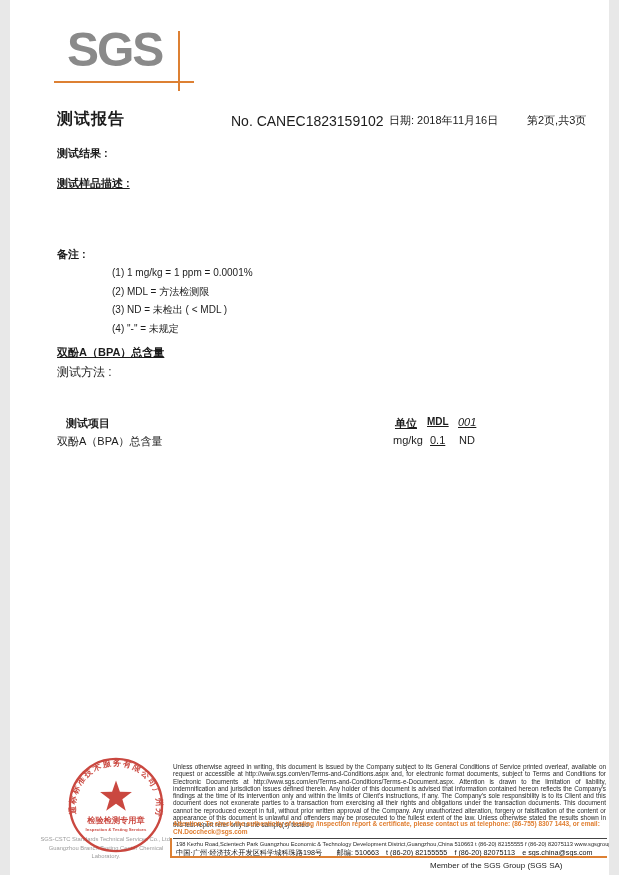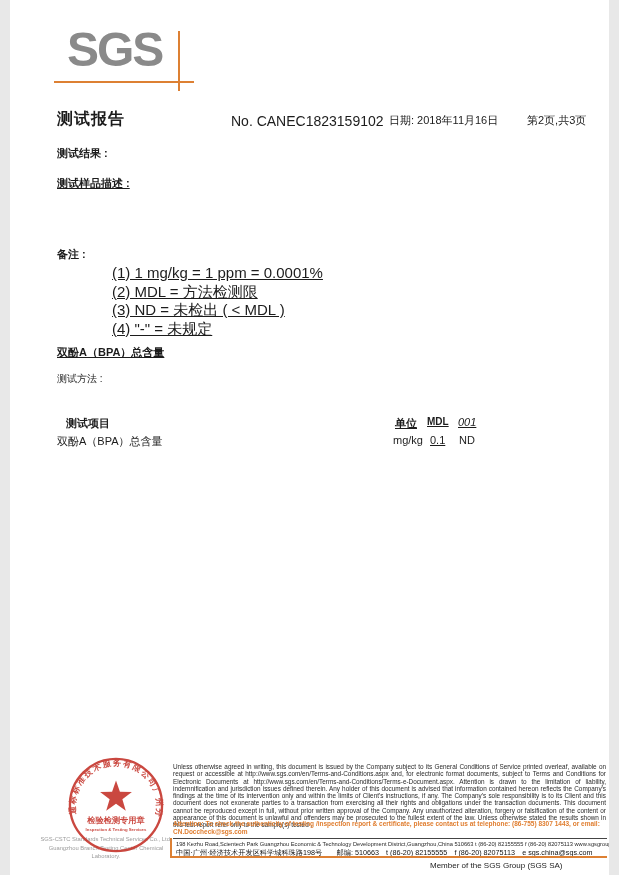--- a/index.html
+++ b/index.html
@@ -21,24 +21,24 @@
   .results-label { position:absolute; left:47px; top:146px; font-size:11px; font-weight:bold; }
   .sample-desc-label { position:absolute; left:47px; top:176px; font-size:11px; font-weight:bold; text-decoration:underline; }
   
   .sample-table { position:absolute; left:56px; top:199px; font-size:11px;
     display:grid; grid-template-columns:64px 112px auto; column-gap:8px; row-gap:5px; }
   .sample-table .hd { font-weight:bold; }
   .st-c { text-align:center; }
   .st-l { text-align:left; }
   
   .remarks-label { position:absolute; left:47px; top:247px; font-size:11px; font-weight:bold; }
-  .remarks { position:absolute; left:102px; top:264px; font-size:15px; line-height:18.5px;text-decoration:underline; }
+  .remarks { position:absolute; left:102px; top:264px; font-size:10px; line-height:18.5px; }
   
   .bpa-title { position:absolute; left:47px; top:345px; font-size:11px; font-weight:bold; text-decoration:underline; }
-  .method-label { position:absolute; left:47px; top:372px; font-size:10px; }
+  .method-label { position:absolute; left:47px; top:364px; font-size:12px; }
   .method-text { position:absolute; left:116px; top:372px; width:468px; font-size:11px; line-height:16px; }
   
   .rt-h1 { position:absolute; left:56px;  top:416px; font-size:11px; font-weight:bold; }
   .rt-h2 { position:absolute; left:385px; top:416px; font-size:11px; font-weight:bold; text-decoration:underline; }
   .rt-h3 { position:absolute; left:417px; top:416px; font-size:10px; font-weight:bold; text-decoration:underline; }
   .rt-h4 { position:absolute; left:448px; top:416px; font-size:11px; font-style:italic; text-decoration:underline; }
   .rt-c1 { position:absolute; left:47px;  top:434px; font-size:11px; }
   .rt-c2 { position:absolute; left:383px; top:434px; font-size:11px; }
   .rt-c3 { position:absolute; left:420px; top:434px; font-size:11px;text-decoration:underline; }
   .rt-c4 { position:absolute; left:449px; top:434px; font-size:11px; }

